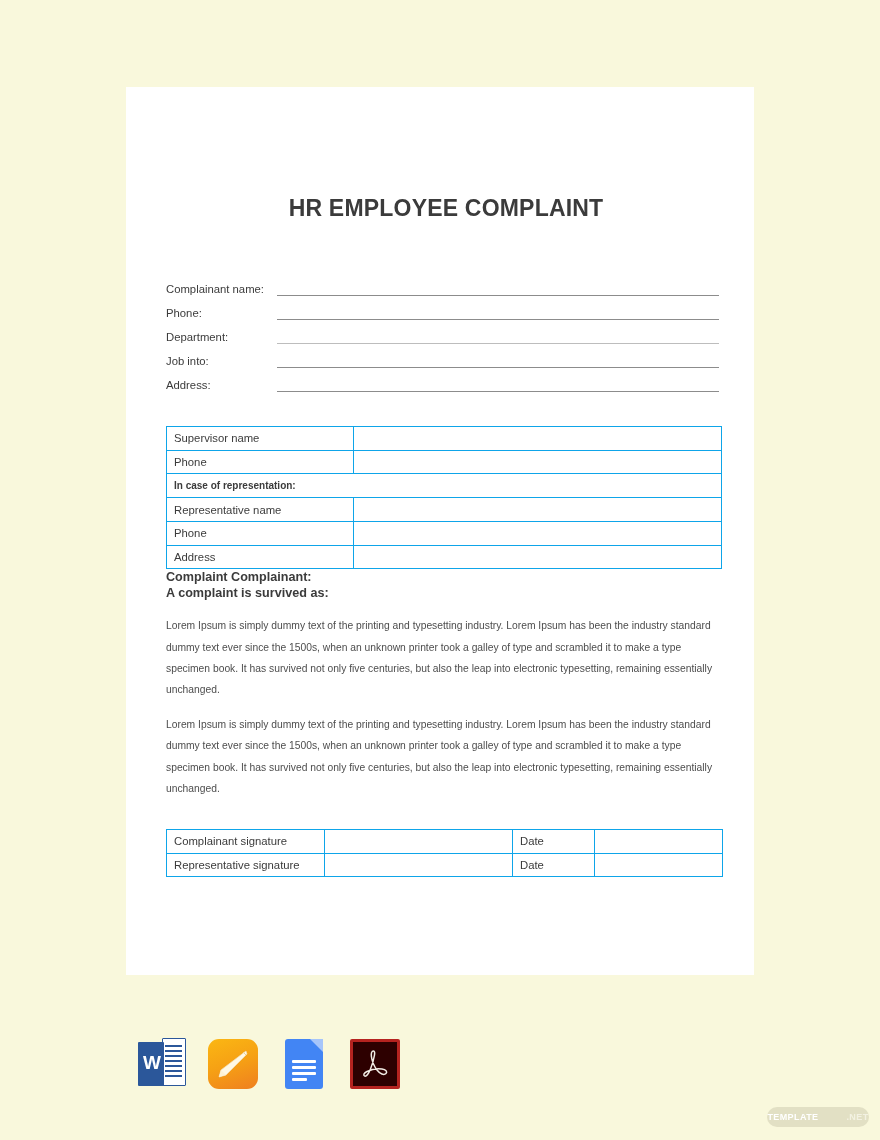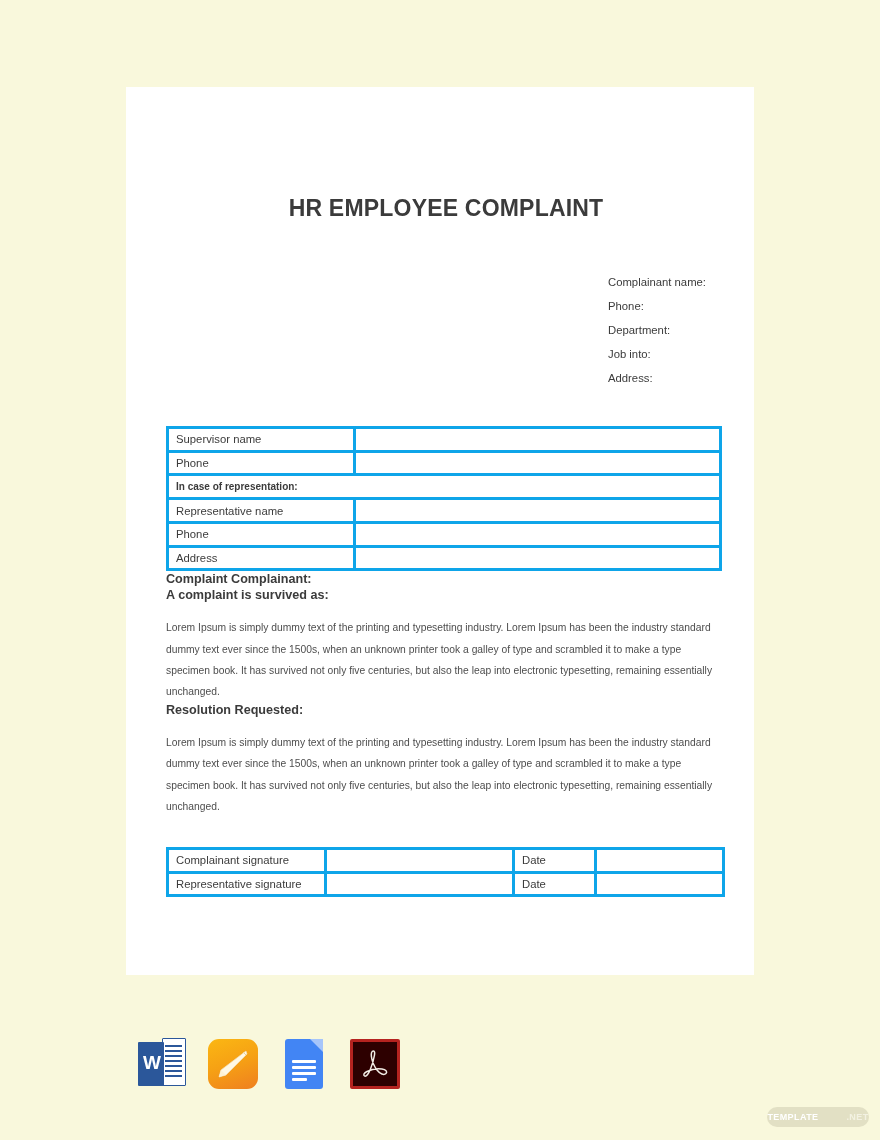--- a/index.html
+++ b/index.html
@@ -48,21 +48,20 @@
 
   
   .fields {
     margin-top: 53px;
     width: 553px;
   }
   .field-row {
     display: flex;
     align-items: flex-end;
     height: 24px;
-    flex-direction: column;
   }
   .field-label {
     font-size: 11.3px;
     color: #3b3b3b;
     width: 111px;
     flex: 0 0 111px;
     line-height: 14px;
     padding-bottom: 3px;
   }
   .field-line {
@@ -75,21 +74,21 @@
     border-bottom: 1px solid #bdbdbd;
   }
 
   
   table.doc-table {
     border-collapse: collapse;
     width: 556px;
     table-layout: fixed;
   }
   table.doc-table td {
-    border: 3px solid #0ea5e9;
+    border: 1px solid #0ea5e9;
     height: 23.7px;
     padding: 0 0 0 7px;
     font-size: 11.3px;
     color: #3b3b3b;
     vertical-align: middle;
     line-height: 14px;
   }
   .tbl-info { margin-top: 31px; }
   .tbl-info td.lbl { width: 187px; }
   .tbl-info td.section {
@@ -317,21 +316,20 @@
           <td></td>
         </tr>
       </tbody>
     </table>
 
     <h2 class="sec-head h-guidelines">Complaint Complainant:</h2>
 
     <h2 class="sec-head h-defined">A complaint is survived as:</h2>
     <p class="body-text">Lorem Ipsum is simply dummy text of the printing and typesetting industry. Lorem Ipsum has been the industry standard dummy text ever since the 1500s, when an unknown printer took a galley of type and scrambled it to make a type specimen book. It has survived not only five centuries, but also the leap into electronic typesetting, remaining essentially unchanged.</p>
 
-    <h2 class="sec-head h-resolution">Resolution Requested:</h2>
     <p class="body-text">Lorem Ipsum is simply dummy text of the printing and typesetting industry. Lorem Ipsum has been the industry standard dummy text ever since the 1500s, when an unknown printer took a galley of type and scrambled it to make a type specimen book. It has survived not only five centuries, but also the leap into electronic typesetting, remaining essentially unchanged.</p>
 
     <table class="doc-table tbl-sign">
       <tbody>
         <tr>
           <td class="c1">Complainant signature</td>
           <td class="c2"></td>
           <td class="c3">Date</td>
           <td class="c4"></td>
         </tr>

